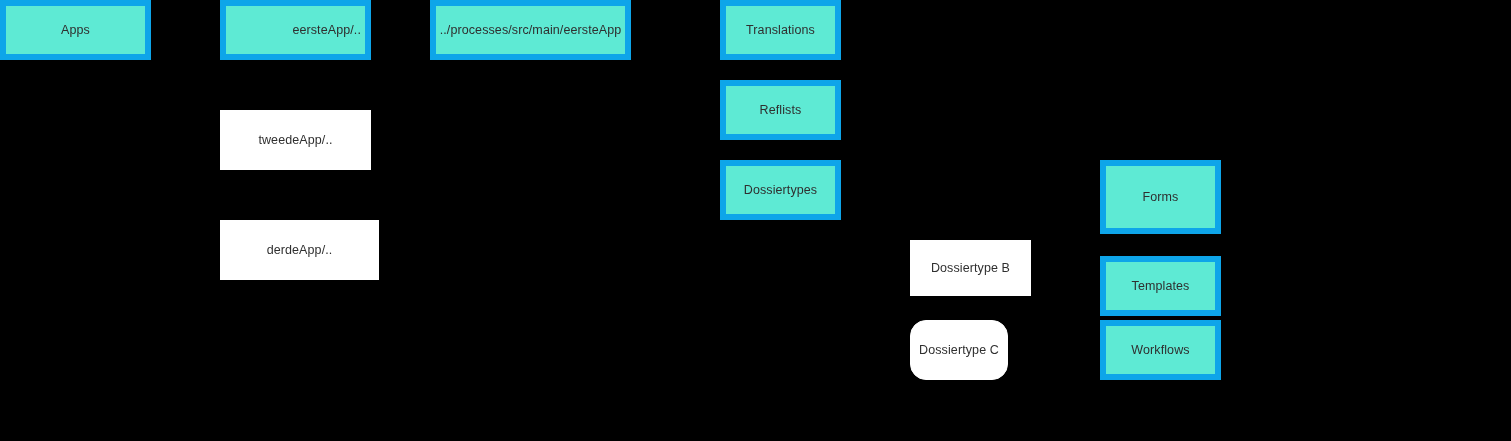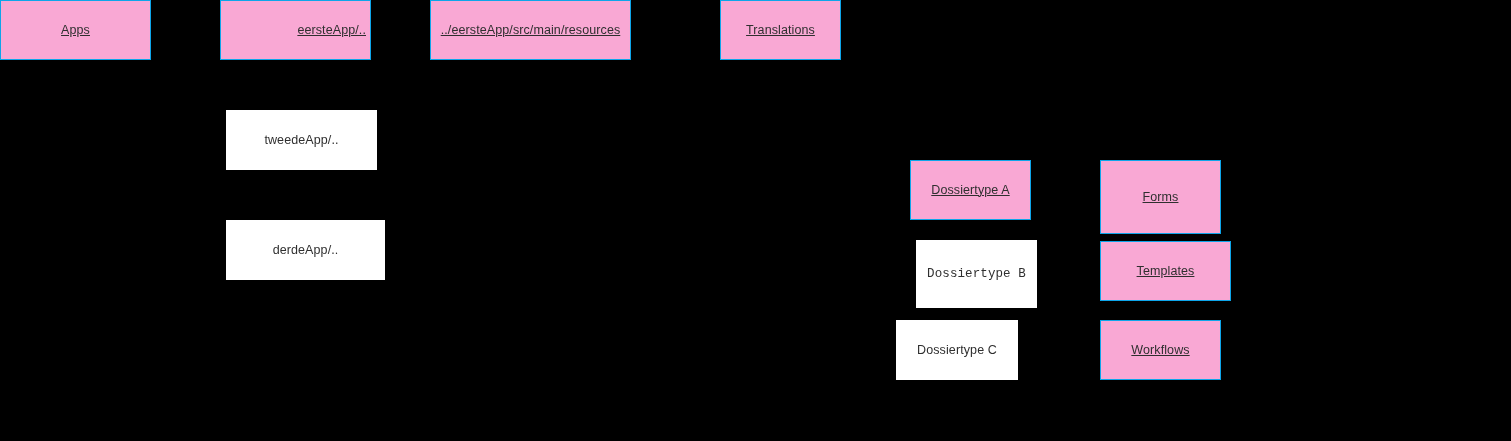--- a/index.html
+++ b/index.html
@@ -27,66 +27,67 @@
     text-align: center;
     font-family: "Liberation Sans", sans-serif;
     font-size: 12.5px;
     line-height: 1.2;
     letter-spacing: 0.1px;
     color: #2f2f2f;
     padding: 2px 4px;
     white-space: nowrap;
   }
   .node.fill-yellow {
-    background: #f9a8d4;
-    border: 1px solid #0ea5e9;
-    text-decoration: underline;
+    background: #5eead4;
+    border: 6px solid #0ea5e9;
   }
   .node.fill-white {
     background: #ffffff;
     border: 1px solid #ffffff;
-    margin-left: 6px;
   }
   .node-label {
     pointer-events: none;
   }
 </style>
 </head>
 <body>
 
 <div id="canvas" style="background: rgb(0, 0, 0);">
     <div class="node fill-yellow" style="left: 0px; top: 0px; width: 151px; height: 60px;">
       <span class="node-label">Apps</span>
     </div>
     <div class="node fill-yellow" style="left: 220px; top: 0px; width: 151px; height: 60px; justify-content: flex-end;">
       <span class="node-label">eersteApp/..</span>
     </div>
     <div class="node fill-yellow" style="left: 430px; top: 0px; width: 201px; height: 60px;">
-      <span class="node-label">../eersteApp/src/main/resources</span>
+      <span class="node-label">../processes/src/main/eersteApp</span>
     </div>
     <div class="node fill-yellow" style="left: 720px; top: 0px; width: 121px; height: 60px;">
       <span class="node-label">Translations</span>
+    </div>
+    <div class="node fill-yellow" style="left: 720px; top: 80px; width: 121px; height: 60px;">
+      <span class="node-label">Reflists</span>
+    </div>
+    <div class="node fill-yellow" style="left: 720px; top: 160px; width: 121px; height: 60px;">
+      <span class="node-label">Dossiertypes</span>
     </div>
     <div class="node fill-white" style="left: 220px; top: 110px; width: 151px; height: 60px;">
       <span class="node-label">tweedeApp/..</span>
     </div>
     <div class="node fill-white" style="left: 220px; top: 220px; width: 159px; height: 60px;">
       <span class="node-label">derdeApp/..</span>
     </div>
-    <div class="node fill-yellow" style="left: 910px; top: 160px; width: 121px; height: 60px;">
-      <span class="node-label">Dossiertype A</span>
-    </div>
-    <div class="node fill-white" style="left: 910px; top: 240px; width: 121px; height: 68px; font-family: Liberation Mono, monospace;">
+    <div class="node fill-white" style="left: 910px; top: 240px; width: 121px; height: 56px;">
       <span class="node-label">Dossiertype B</span>
     </div>
-    <div class="node fill-white" style="left: 890px; top: 320px; width: 122px; height: 60px;">
+    <div class="node fill-white" style="left: 910px; top: 320px; width: 98px; height: 60px; border-radius: 16px;">
       <span class="node-label">Dossiertype C</span>
     </div>
     <div class="node fill-yellow" style="left: 1100px; top: 160px; width: 121px; height: 74px;">
       <span class="node-label">Forms</span>
     </div>
-    <div class="node fill-yellow" style="left: 1100px; top: 241px; width: 131px; height: 60px;">
+    <div class="node fill-yellow" style="left: 1100px; top: 256px; width: 121px; height: 60px;">
       <span class="node-label">Templates</span>
     </div>
     <div class="node fill-yellow" style="left: 1100px; top: 320px; width: 121px; height: 60px;">
       <span class="node-label">Workflows</span>
     </div>
   </div>
 
 </body></html>

